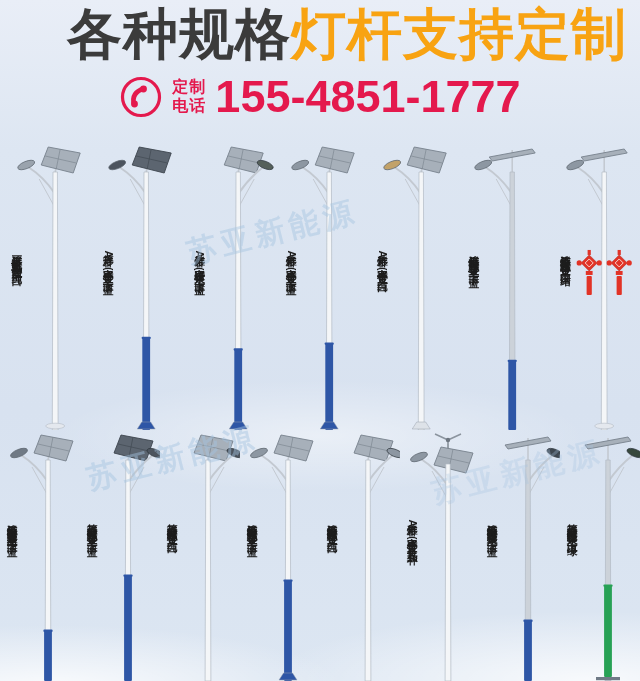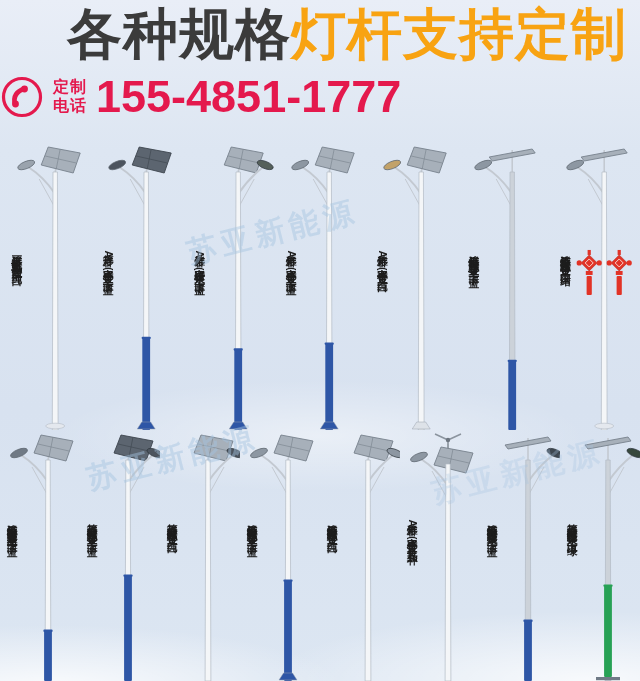--- a/index.html
+++ b/index.html
@@ -10,21 +10,21 @@
       radial-gradient(ellipse 420px 90px at 8% 101%, rgba(255,255,255,.85), rgba(255,255,255,0) 70%),
       radial-gradient(ellipse 460px 100px at 92% 100%, rgba(255,255,255,.8), rgba(255,255,255,0) 70%),
       radial-gradient(ellipse 380px 80px at 50% 64%, rgba(255,255,255,.45), rgba(255,255,255,0) 70%),
       linear-gradient(180deg,#e9eef7 0%,#dde6f2 22%,#d8e2f0 60%,#dce6f2 100%);
   }
   
   .hdr{position:absolute;top:0;left:0;right:0;text-align:center;}
   .title{margin:4px 0 0 10px;font-size:55px;line-height:1.12;font-weight:900;letter-spacing:1px;white-space:nowrap;padding-left:44px;}
   .t-dark{color:#3b3b3b;}
   .t-accent{color:#f8a312;}
-  .phone-row{display:flex;align-items:center;gap:9px;margin-top:2px;height:58px;}
+  .phone-row{display:flex;align-items:center;justify-content:center;gap:9px;margin-top:2px;height:58px;}
   .phone-badge{width:44px;height:44px;flex:0 0 auto;}
   .phone-label{display:flex;flex-direction:column;justify-content:center;font-size:16px;font-weight:800;color:#e4194d;line-height:1.15;letter-spacing:1px;}
   .phone-number{font-size:45px;font-weight:800;color:#e4194d;letter-spacing:0;white-space:nowrap;}
   
   .grid{position:absolute;top:142px;left:0;right:0;bottom:0;}
   .prow{display:flex;width:100%;}
   .prow.r1{height:288px;}
   .prow.r2{height:251px;}
   .product{flex:1 1 0;position:relative;margin:0;min-width:0;}
   .pole-svg{position:absolute;left:0;top:0;width:100%;height:100%;display:block;}

